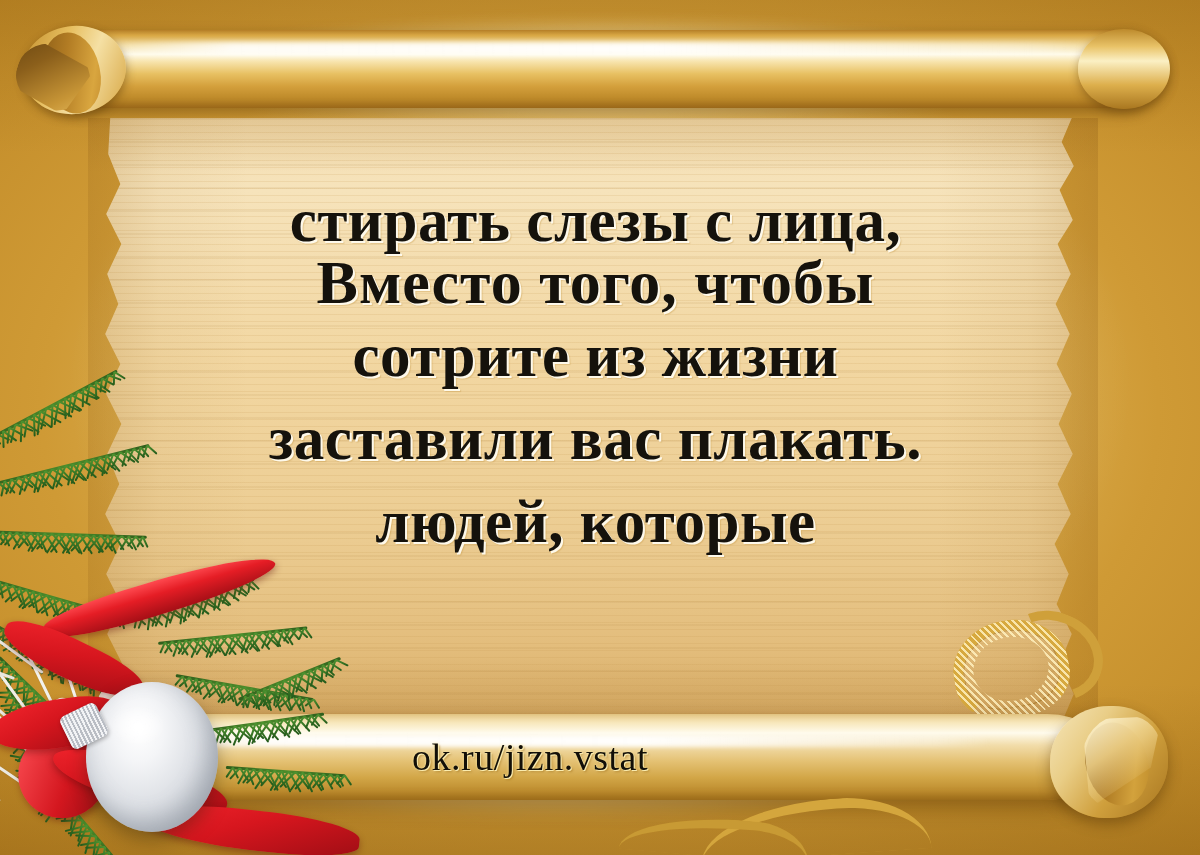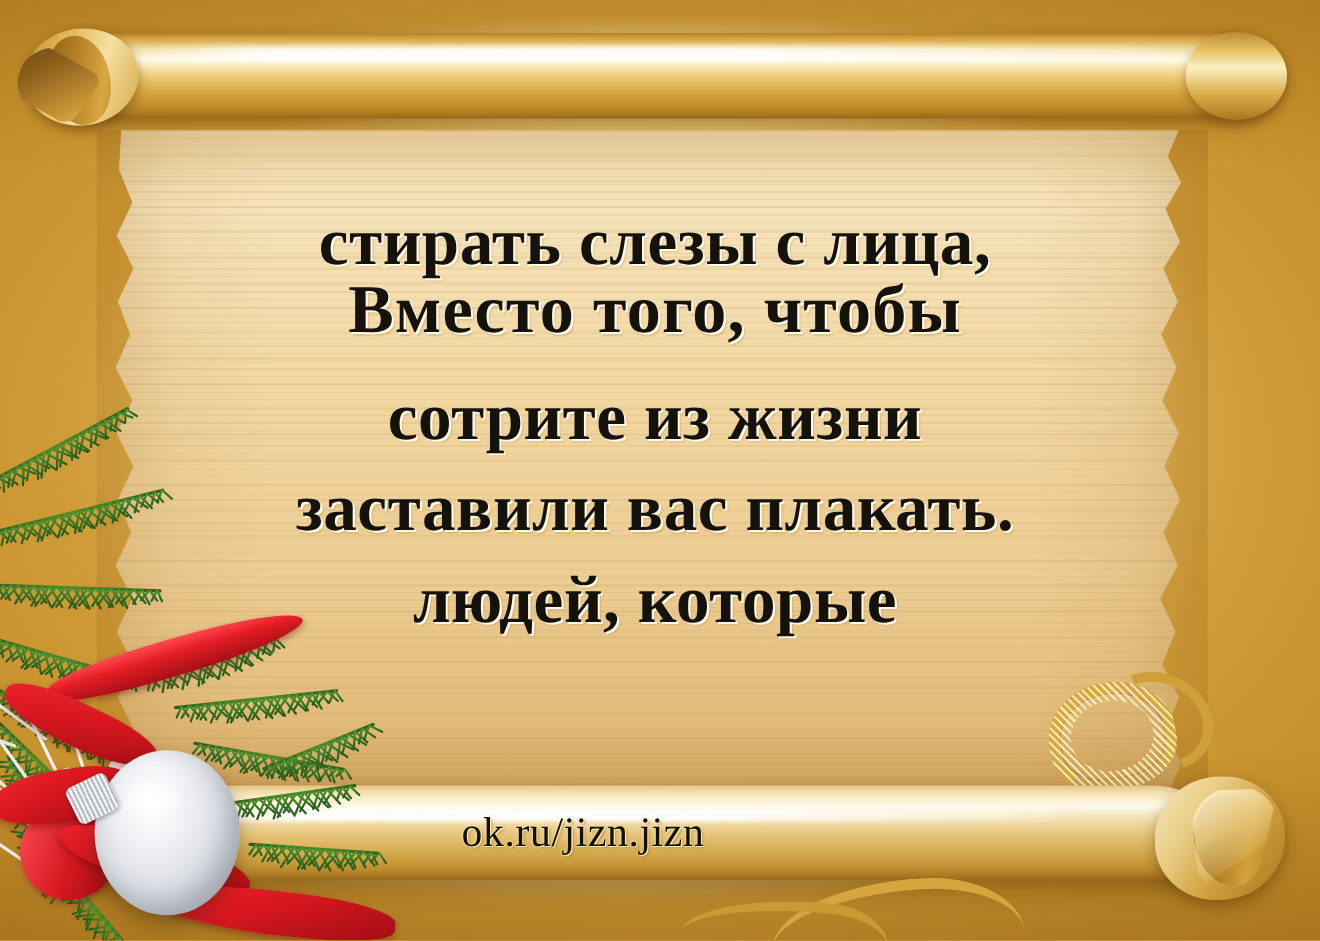--- a/index.html
+++ b/index.html
@@ -135,21 +135,21 @@
     color:#15120c;
     line-height:1.0;
   }
   .qline{display:block;white-space:nowrap;
     text-shadow:
       2px 2px 0 rgba(255,252,240,.95),
       3px 3px 1px rgba(190,140,50,.30);
   }
   .q1{font-size:62px;letter-spacing:1px;}
   .q2{font-size:61px;letter-spacing:.5px;margin-top:20px;}
-  .q3{font-size:61px;letter-spacing:.5px;margin-top:36px;}
+  .q3{font-size:61px;letter-spacing:.5px;margin-top:12px;}
   .q4{font-size:61px;letter-spacing:.5px;margin-top:22px;}
   .q5{font-size:61px;letter-spacing:.5px;margin-top:22px;}
 
   
   .bot-roll-glow{
     position:absolute;left:40px;top:700px;width:1120px;height:135px;
     background:radial-gradient(ellipse 540px 62px at 46% 50%, rgba(255,250,215,.9) 0%, rgba(255,242,190,.4) 50%, rgba(255,238,175,0) 78%);
     filter:blur(8px);
   }
   .bot-roll{
@@ -369,21 +369,21 @@
 
   <div class="bot-roll-glow"></div>
   <div class="bot-roll"></div>
   <div class="bot-roll-hl"></div>
   <div class="bot-curl"></div>
   <div class="bot-curl-in"></div>
   <div class="bot-curl-lip"></div>
   <div class="rope-tail"></div>
   <div class="rope-tail2"></div>
 
-  <div class="url">ok.ru/jizn.jizn</div>
+  <div class="url">ok.ru/jizn.vstat</div>
 
 
   <div class="decor">
     <div id="firs">
         <div class="branch" style="left:-6px;top:10px;transform:rotate(-28deg);">
           <div class="stem" style="width:150px;"></div>
           <div class="needle" style="left:6px;top:1px;height:12px;transform-origin:50% 0;transform:rotate(-30deg);"></div>
           <div class="needle" style="left:13px;top:1px;height:14px;transform-origin:50% 0;transform:rotate(-38deg);"></div>
           <div class="needle" style="left:20px;top:1px;height:17px;transform-origin:50% 0;transform:rotate(26deg);"></div>
           <div class="needle" style="left:20px;top:1px;height:17px;transform-origin:50% 0;transform:rotate(-26deg);"></div>

